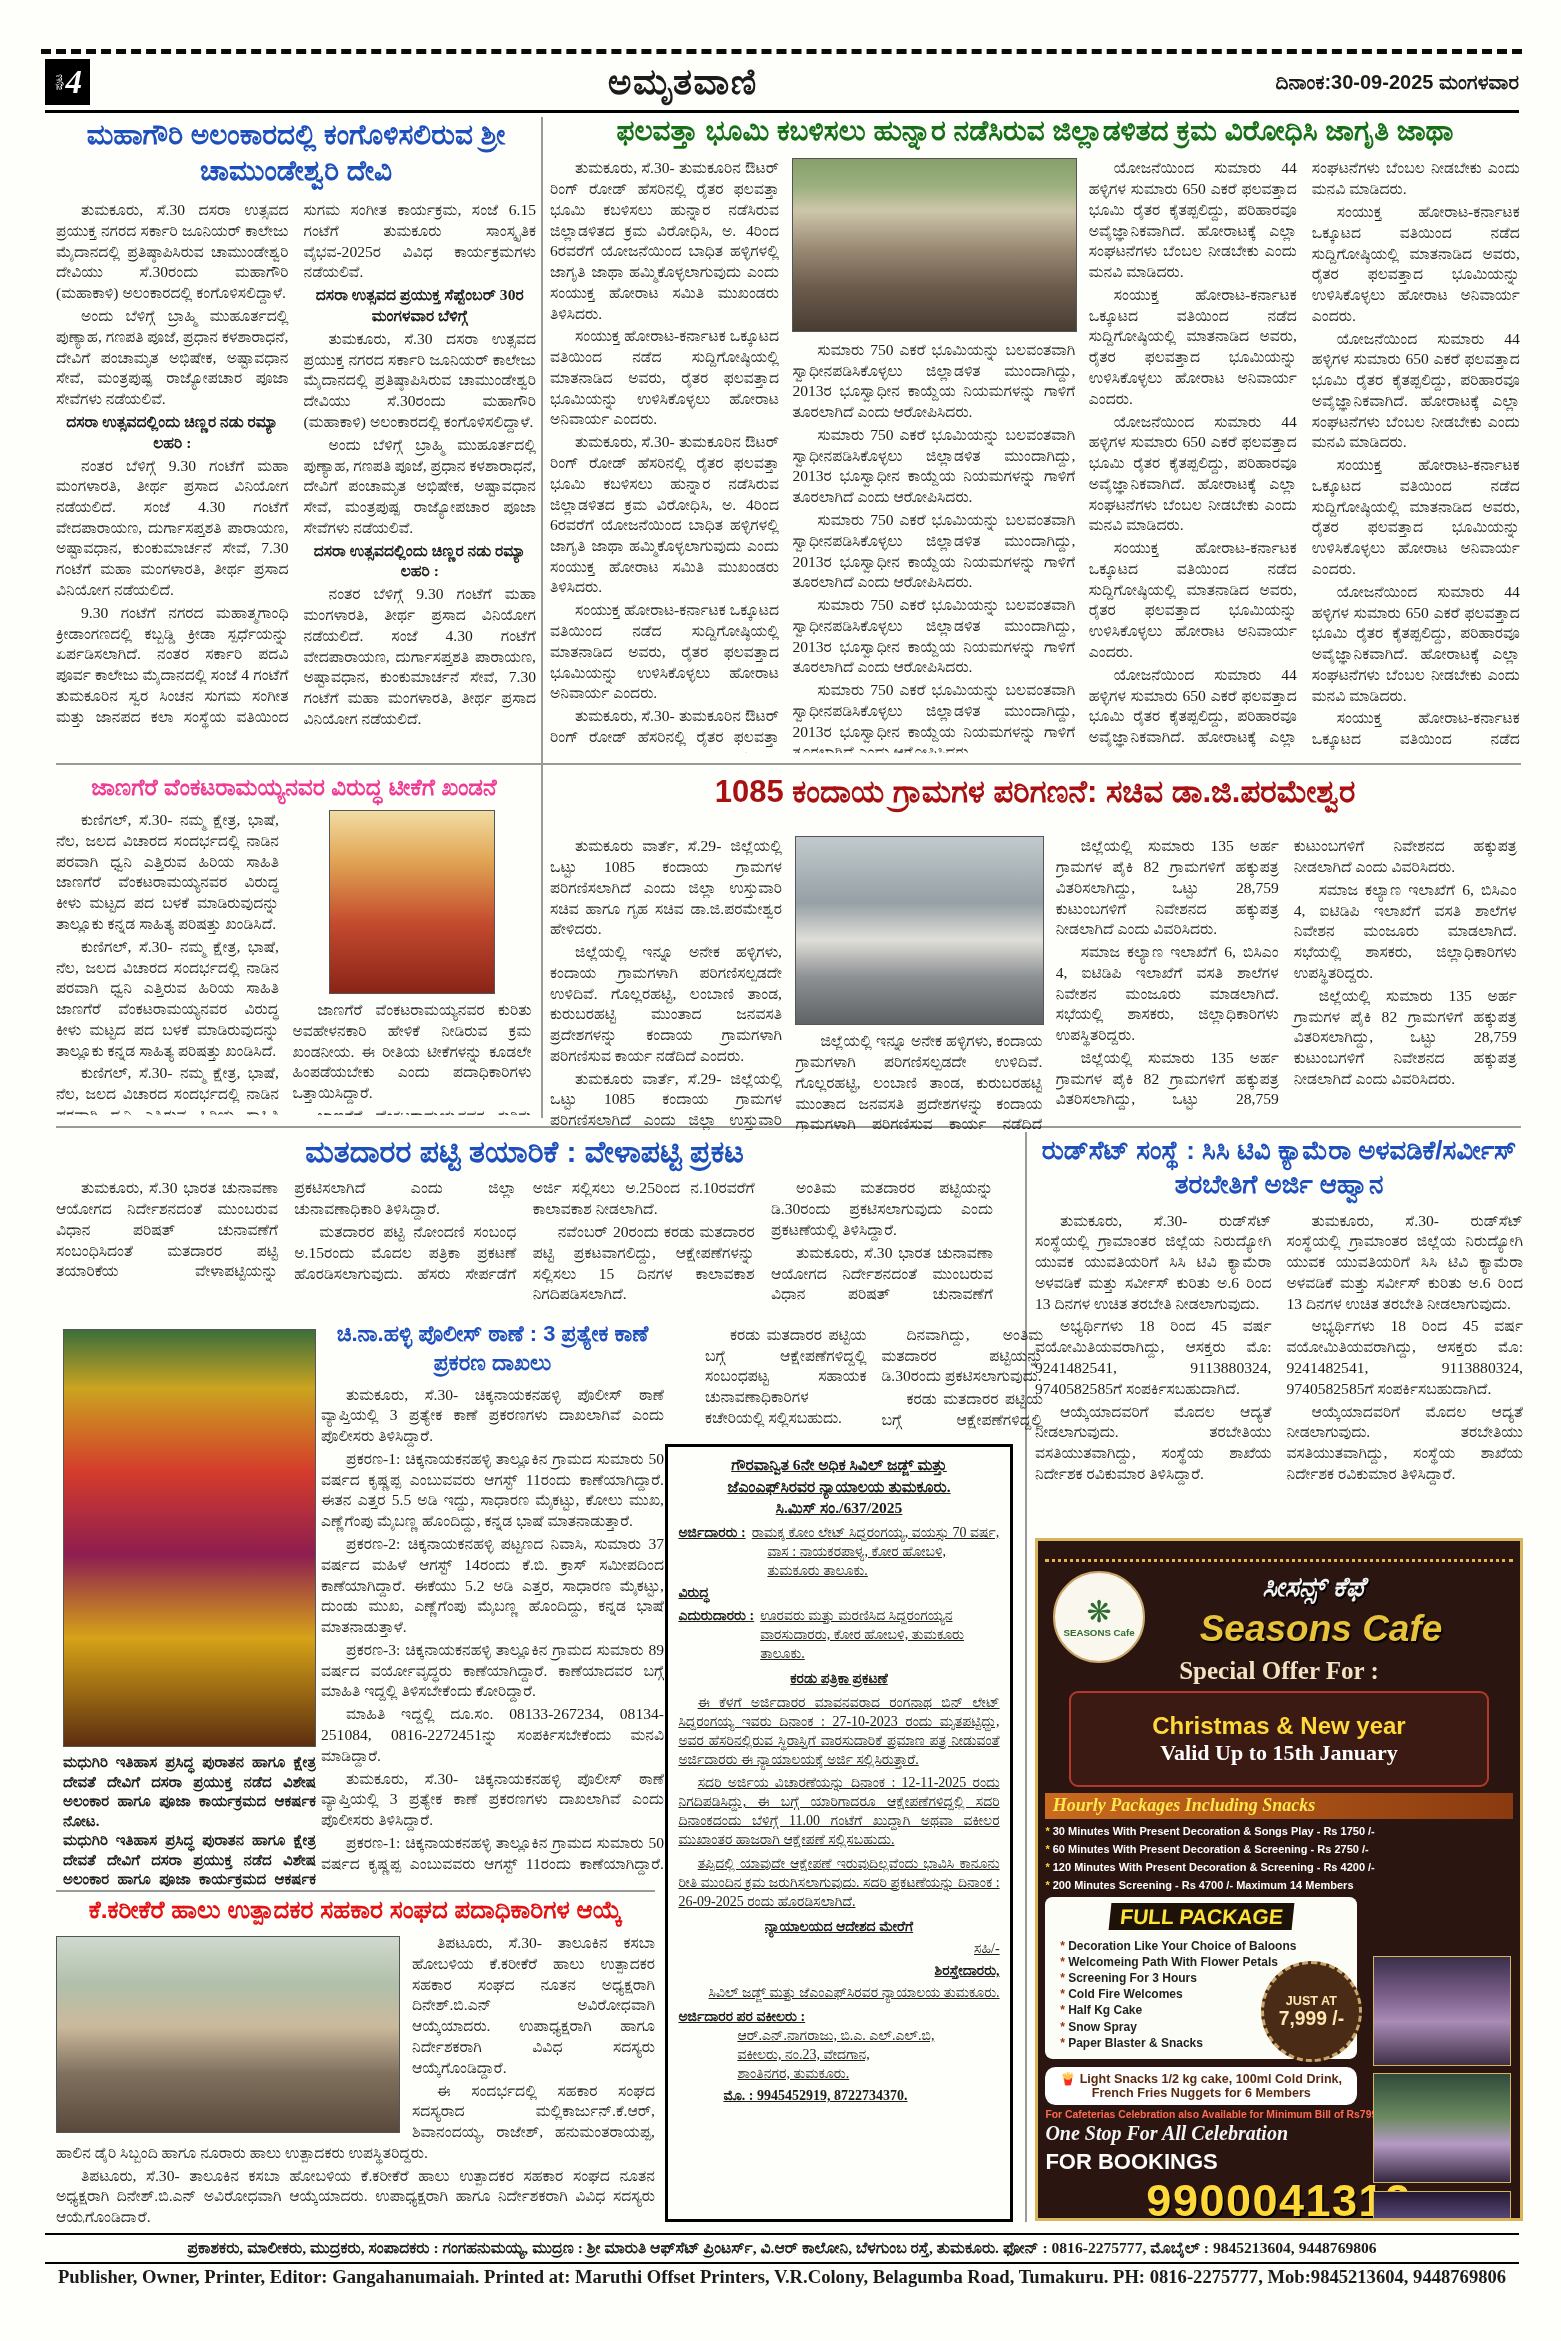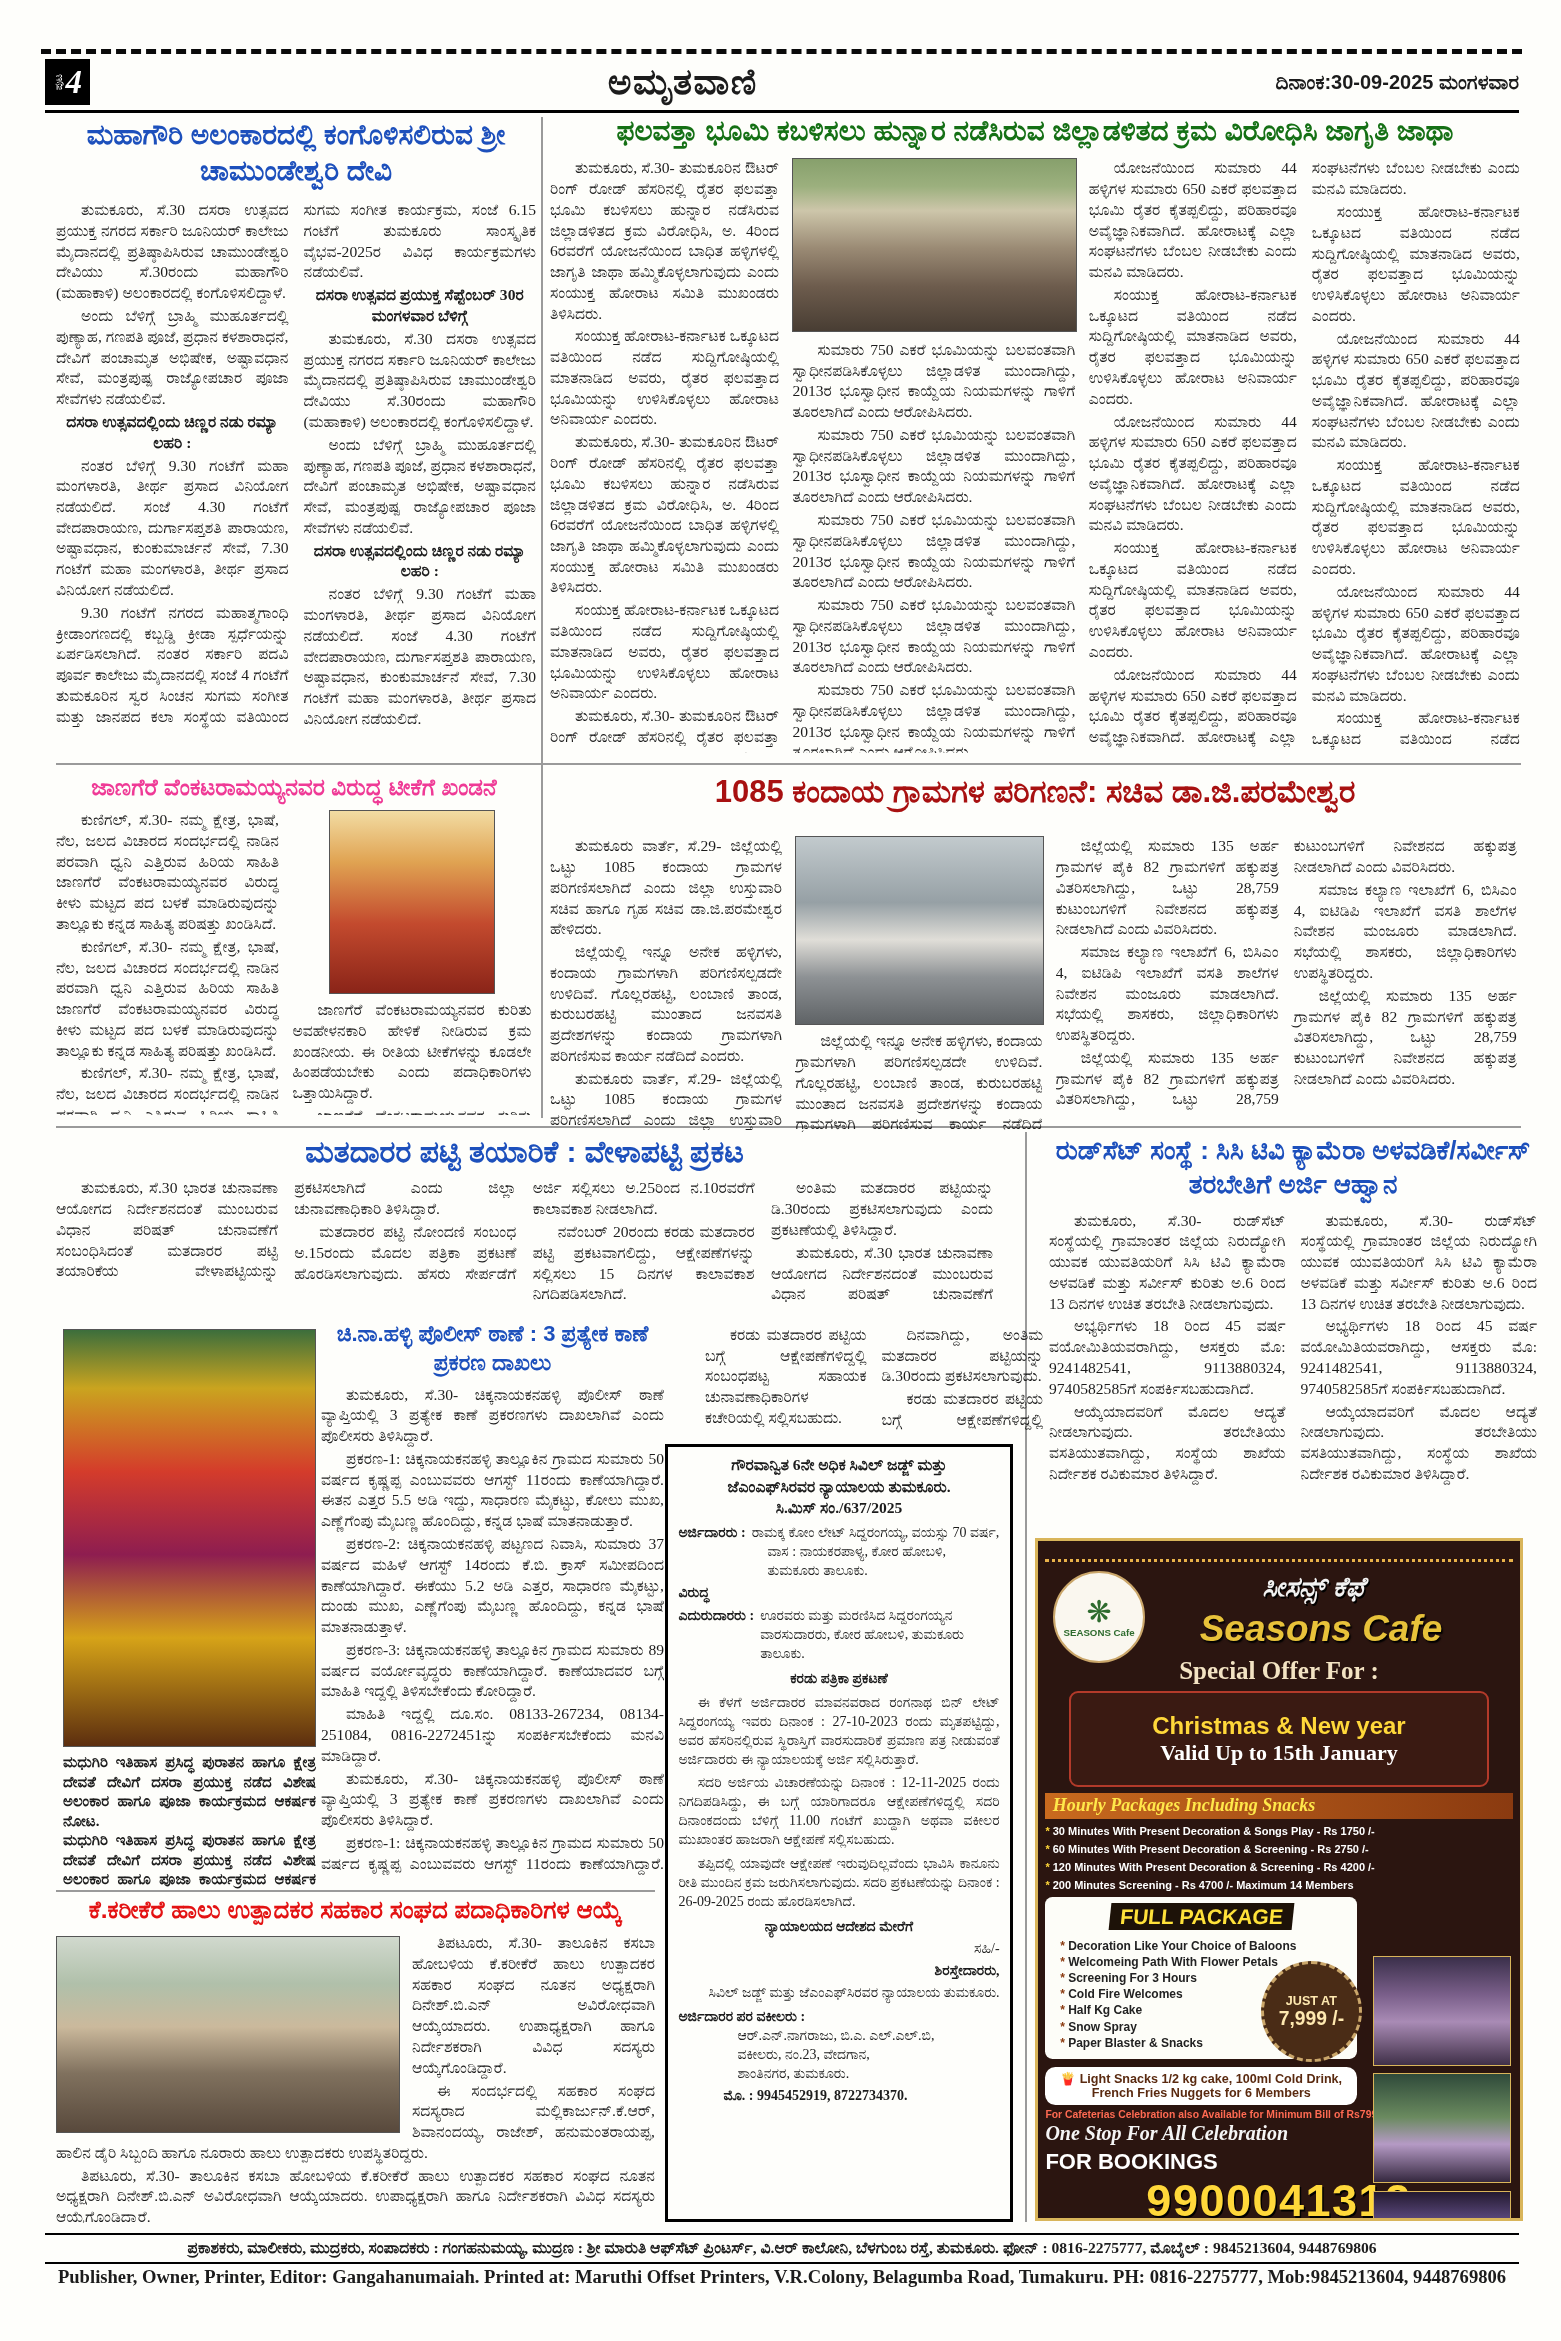--- a/index.html
+++ b/index.html
@@ -31,21 +31,21 @@
   .photo-minister{background:linear-gradient(180deg,#c2cacd 0%,#96a0a5 35%,#e0ded8 55%,#8d9194 75%,#5f6366 100%);}
   .photo-portrait{background:linear-gradient(180deg,#f2dca3 0%,#e0a352 28%,#c34a2e 62%,#8a2418 100%);}
   .photo-goddess{background:linear-gradient(180deg,#3c6e3c 0%,#caa41f 14%,#d43c2b 34%,#8e1d50 54%,#d6a318 74%,#5c2e0f 100%);}
   .photo-group{background:linear-gradient(180deg,#d1d9ce 0%,#b0c0aa 24%,#cbb99c 46%,#80715e 70%,#58493c 100%);}
   .photo-ad{background:linear-gradient(180deg,#3a2f4a 0%,#7a5f8a 35%,#a98bb5 60%,#403048 100%);border:1.5px solid #d9b55a;}
   
   .vline{position:absolute;width:1.5px;background:#9a9a9a;}
   .hline{position:absolute;height:1.5px;background:#9a9a9a;}
   
   .notice{position:absolute;left:665px;top:1444px;width:348px;height:778px;border:3px solid #000;
-          box-sizing:border-box;padding:7.4px 10.4px;font-size:14px;line-height:1.36;overflow:hidden;}
+          box-sizing:border-box;padding:7.4px 10.4px;font-size:14px;line-height:1.36;overflow:hidden;text-decoration:underline;}
   .notice .nt{font-weight:bold;text-align:center;font-size:15.6px;}
   .notice .row{display:flex;gap:6px;margin-top:4.5px;}
   .notice .lbl{font-weight:bold;white-space:nowrap;}
   .notice p{margin:4.5px 0 0;text-align:justify;text-indent:19.3px;}
   .notice .center-b{text-align:center;font-weight:bold;margin-top:6px;}
   .notice .right{text-align:right;margin-top:3px;}
   
   .ad{position:absolute;left:1035px;top:1538px;width:488px;height:683px;background:#2b1510;
       border:3px solid #d9b55a;box-sizing:border-box;color:#fff;overflow:hidden;
       font-family:"Liberation Sans","DejaVu Sans",sans-serif;}
@@ -268,21 +268,21 @@
     <div class="right">ಸಿವಿಲ್ ಜಡ್ಜ್ ಮತ್ತು ಜೆಎಂಎಫ್‌ಸಿರವರ ನ್ಯಾಯಾಲಯ ತುಮಕೂರು.</div>
     <div class="row">
         <span class="lbl">ಅರ್ಜಿದಾರರ ಪರ ವಕೀಲರು :</span>
       </div>
     <div style="margin-left:59px;">ಆರ್.ಎನ್.ನಾಗರಾಜು, ಬಿ.ಎ. ಎಲ್.ಎಲ್.ಬಿ,</div>
     <div style="margin-left:59px;">ವಕೀಲರು, ನಂ.23, ವೇದಗಾನ,</div>
     <div style="margin-left:59px;">ಶಾಂತಿನಗರ, ತುಮಕೂರು.</div>
     <div style="margin-left:45px;margin-top:3px;font-weight:bold;">ಮೊ. : 9945452919, 8722734370.</div>
   </div>
 
-  <div class="art" style="left:1035px;top:1134px;width:488px;margin-left:14px;">
+  <div class="art" style="left:1035px;top:1134px;width:488px;">
     <div class="hl blue" style="font-size:26px;">ರುಡ್‌ಸೆಟ್ ಸಂಸ್ಥೆ : ಸಿಸಿ ಟಿವಿ ಕ್ಯಾಮೆರಾ ಅಳವಡಿಕೆ/ಸರ್ವೀಸ್ ತರಬೇತಿಗೆ ಅರ್ಜಿ ಆಹ್ವಾನ</div>
     <div class="body-txt cols2" style="margin-top:9px;height:306px;">
       <p>ತುಮಕೂರು, ಸೆ.30- ರುಡ್‌ಸೆಟ್ ಸಂಸ್ಥೆಯಲ್ಲಿ ಗ್ರಾಮಾಂತರ ಜಿಲ್ಲೆಯ ನಿರುದ್ಯೋಗಿ ಯುವಕ ಯುವತಿಯರಿಗೆ ಸಿಸಿ ಟಿವಿ ಕ್ಯಾಮೆರಾ ಅಳವಡಿಕೆ ಮತ್ತು ಸರ್ವೀಸ್ ಕುರಿತು ಅ.6 ರಿಂದ 13 ದಿನಗಳ ಉಚಿತ ತರಬೇತಿ ನೀಡಲಾಗುವುದು.</p>
       <p>ಅಭ್ಯರ್ಥಿಗಳು 18 ರಿಂದ 45 ವರ್ಷ ವಯೋಮಿತಿಯವರಾಗಿದ್ದು, ಆಸಕ್ತರು ಮೊ: 9241482541, 9113880324, 9740582585ಗೆ ಸಂಪರ್ಕಿಸಬಹುದಾಗಿದೆ.</p>
       <p>ಆಯ್ಕೆಯಾದವರಿಗೆ ಮೊದಲ ಆದ್ಯತೆ ನೀಡಲಾಗುವುದು. ತರಬೇತಿಯು ವಸತಿಯುತವಾಗಿದ್ದು, ಸಂಸ್ಥೆಯ ಶಾಖೆಯ ನಿರ್ದೇಶಕ ರವಿಕುಮಾರ ತಿಳಿಸಿದ್ದಾರೆ.</p>
     <p>ತುಮಕೂರು, ಸೆ.30- ರುಡ್‌ಸೆಟ್ ಸಂಸ್ಥೆಯಲ್ಲಿ ಗ್ರಾಮಾಂತರ ಜಿಲ್ಲೆಯ ನಿರುದ್ಯೋಗಿ ಯುವಕ ಯುವತಿಯರಿಗೆ ಸಿಸಿ ಟಿವಿ ಕ್ಯಾಮೆರಾ ಅಳವಡಿಕೆ ಮತ್ತು ಸರ್ವೀಸ್ ಕುರಿತು ಅ.6 ರಿಂದ 13 ದಿನಗಳ ಉಚಿತ ತರಬೇತಿ ನೀಡಲಾಗುವುದು.</p>
         <p>ಅಭ್ಯರ್ಥಿಗಳು 18 ರಿಂದ 45 ವರ್ಷ ವಯೋಮಿತಿಯವರಾಗಿದ್ದು, ಆಸಕ್ತರು ಮೊ: 9241482541, 9113880324, 9740582585ಗೆ ಸಂಪರ್ಕಿಸಬಹುದಾಗಿದೆ.</p>
         <p>ಆಯ್ಕೆಯಾದವರಿಗೆ ಮೊದಲ ಆದ್ಯತೆ ನೀಡಲಾಗುವುದು. ತರಬೇತಿಯು ವಸತಿಯುತವಾಗಿದ್ದು, ಸಂಸ್ಥೆಯ ಶಾಖೆಯ ನಿರ್ದೇಶಕ ರವಿಕುಮಾರ ತಿಳಿಸಿದ್ದಾರೆ.</p>
       </div>
   </div>

